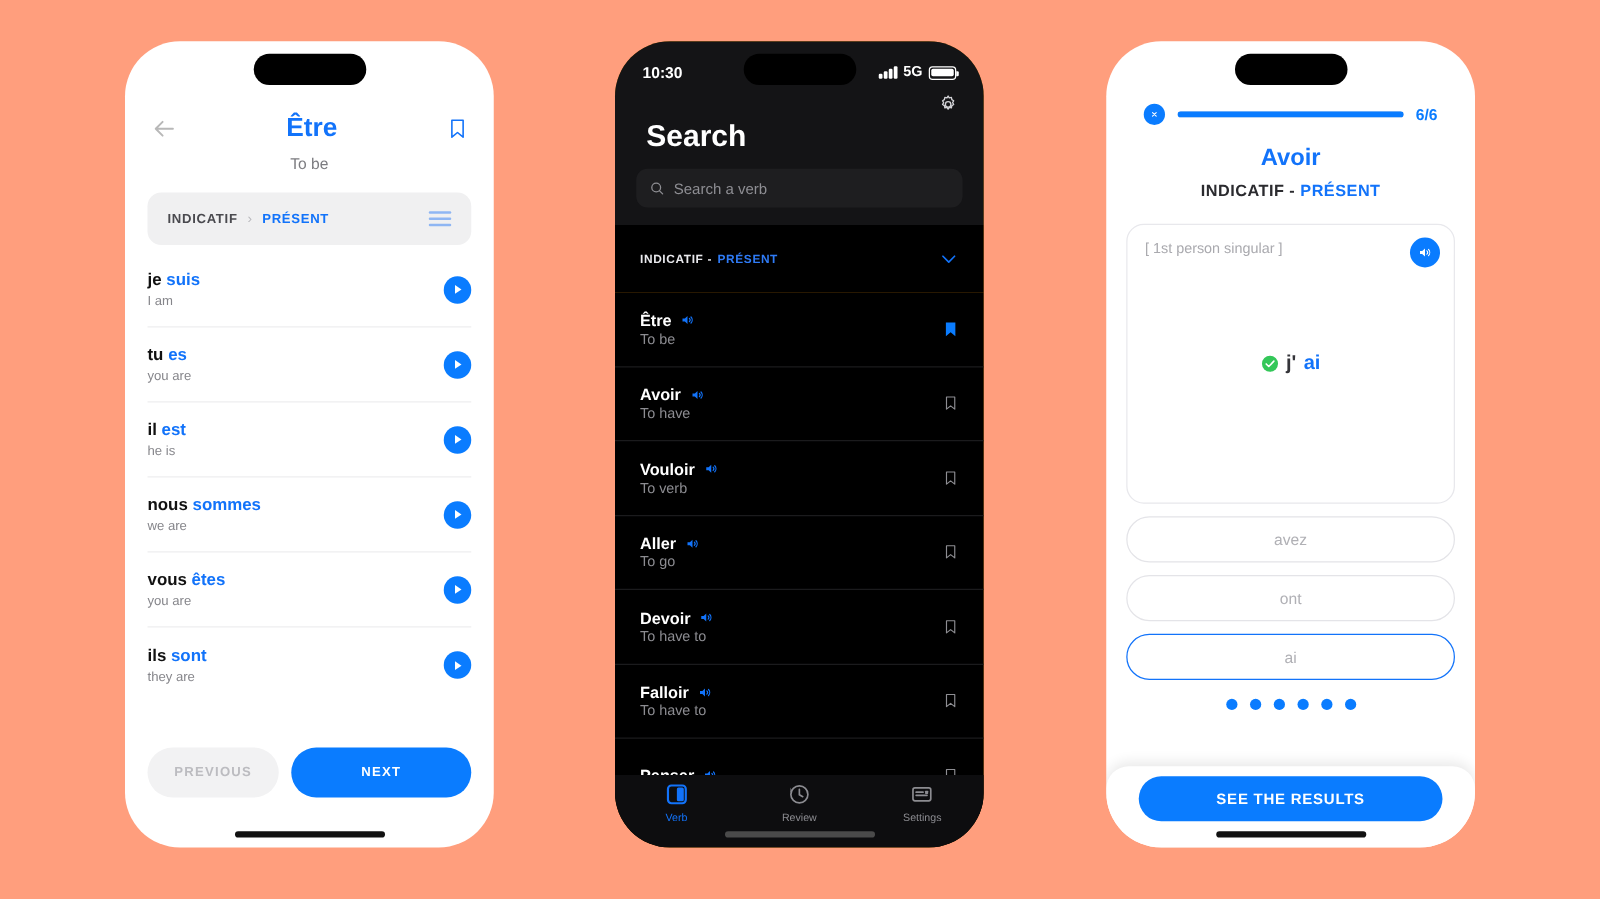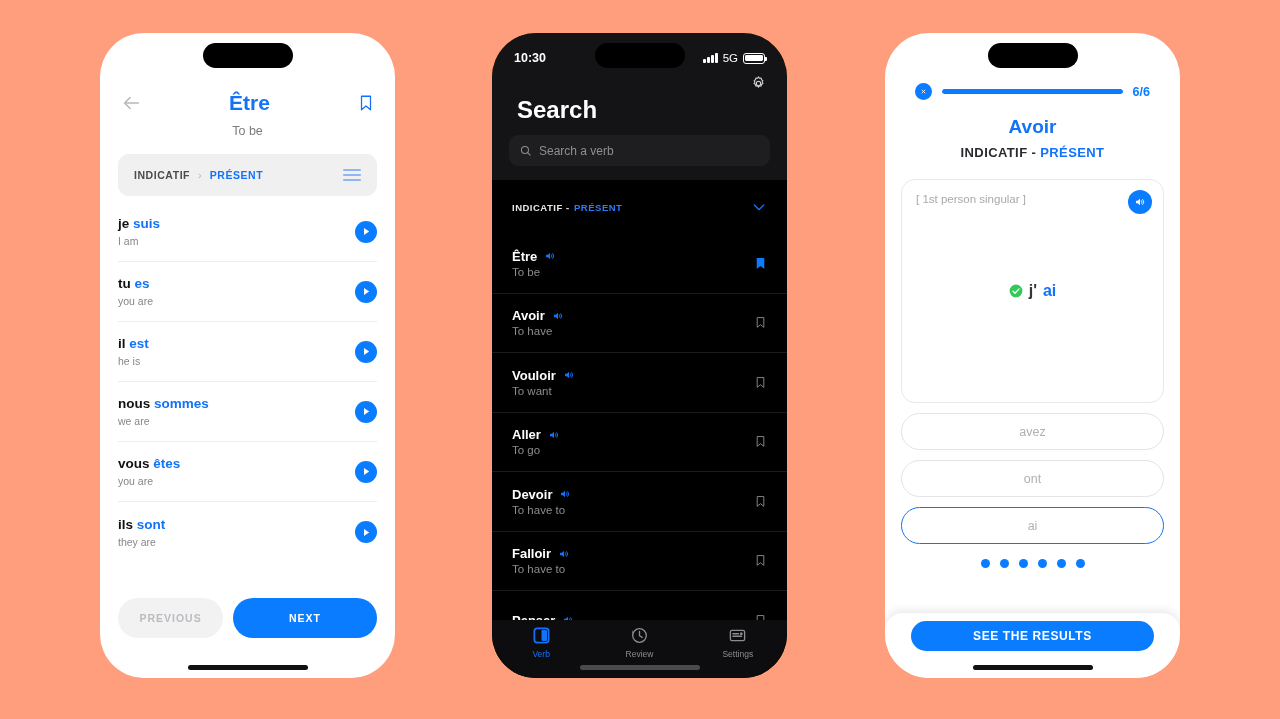--- a/index.html
+++ b/index.html
@@ -90,21 +90,21 @@
   .p2-status {
     display: flex; align-items: center; height: 26px; padding: 0 22px;
     color: #fff; font-size: 12.5px; font-weight: bold;
   }
   .p2-time { width: 70px; }
   .p2-statusright { margin-left: auto; display: flex; align-items: center; gap: 5px; }
   .p2-bars { display: flex; align-items: flex-end; gap: 1.5px; height: 10px; }
   .p2-bars i { width: 2.5px; background: #fff; border-radius: 1px; }
   .p2-bars i:nth-child(1){height:4px}.p2-bars i:nth-child(2){height:6px}
   .p2-bars i:nth-child(3){height:8px}.p2-bars i:nth-child(4){height:10px}
-  .p2-5g { font-size: 11.5px; font-weight: normal; }
+  .p2-5g { font-size: 11.5px; font-weight: bold; }
   .p2-batt {
     width: 22px; height: 11px; border: 1.4px solid #fff; border-radius: 3px;
     position: relative; display: flex; align-items: center; padding: 1.2px;
   }
   .p2-batt::after {
     content: ''; position: absolute; right: -3.2px; top: 3.2px;
     width: 1.8px; height: 4px; background: #fff; border-radius: 0 1px 1px 0;
   }
   .p2-batt i { display: block; width: 100%; height: 100%; background: #fff; border-radius: 1.4px; }
 
@@ -194,21 +194,21 @@
   .p3-dots i { width: 9px; height: 9px; border-radius: 50%; background: #0a7cff; display: block; }
 
   .p3-footer {
     position: absolute; left: 0; right: 0; bottom: 0; height: 65px;
     background: #fff; border-radius: 18px 18px 0 0;
     box-shadow: 0 -3px 10px rgba(0,0,0,.09);
     display: flex; align-items: flex-start; justify-content: center;
     padding-top: 8px; z-index: 30;
   }
   .p3-cta {
-    width: 243px; height: 30px; border-radius: 19px; background: #0a7cff;
+    width: 243px; height: 36px; border-radius: 19px; background: #0a7cff;
     display: flex; align-items: center; justify-content: center;
     font-size: 12px; font-weight: bold; letter-spacing: .6px; color: #fff;
   }
 </style>
 </head>
 <body>
 
 <div class="stage">
 
   <div class="phone light" id="phone1">
@@ -401,21 +401,21 @@
           <div class="p2-row">
             <div class="p2-row-txt">
               <div class="p2-verbline">
                 <span class="p2-verb">Vouloir</span>
                 <svg viewBox="0 0 24 24" class="p2-spk">
                   <path d="M3 9.5h3.8L11 5.5v13L6.8 14.5H3z" fill="#1273fa"></path>
                   <path d="M14 9.4a3.7 3.7 0 010 5.2" fill="none" stroke="#1273fa" stroke-width="1.9" stroke-linecap="round"></path>
                   <path d="M16.6 7.2a7 7 0 010 9.6" fill="none" stroke="#1273fa" stroke-width="1.9" stroke-linecap="round"></path>
                 </svg>
               </div>
-              <div class="p2-trans">To want</div>
+              <div class="p2-trans">To verb</div>
             </div>
             <svg viewBox="0 0 24 24" class="p2-bm">
               <path d="M5.9 2.9h12.2v18l-6.1-4.9-6.1 4.9z" fill="none" stroke="#8e8e93" stroke-width="1.7" stroke-linejoin="round"></path>
             </svg>
           </div>
           <div class="p2-row">
             <div class="p2-row-txt">
               <div class="p2-verbline">
                 <span class="p2-verb">Aller</span>
                 <svg viewBox="0 0 24 24" class="p2-spk">

